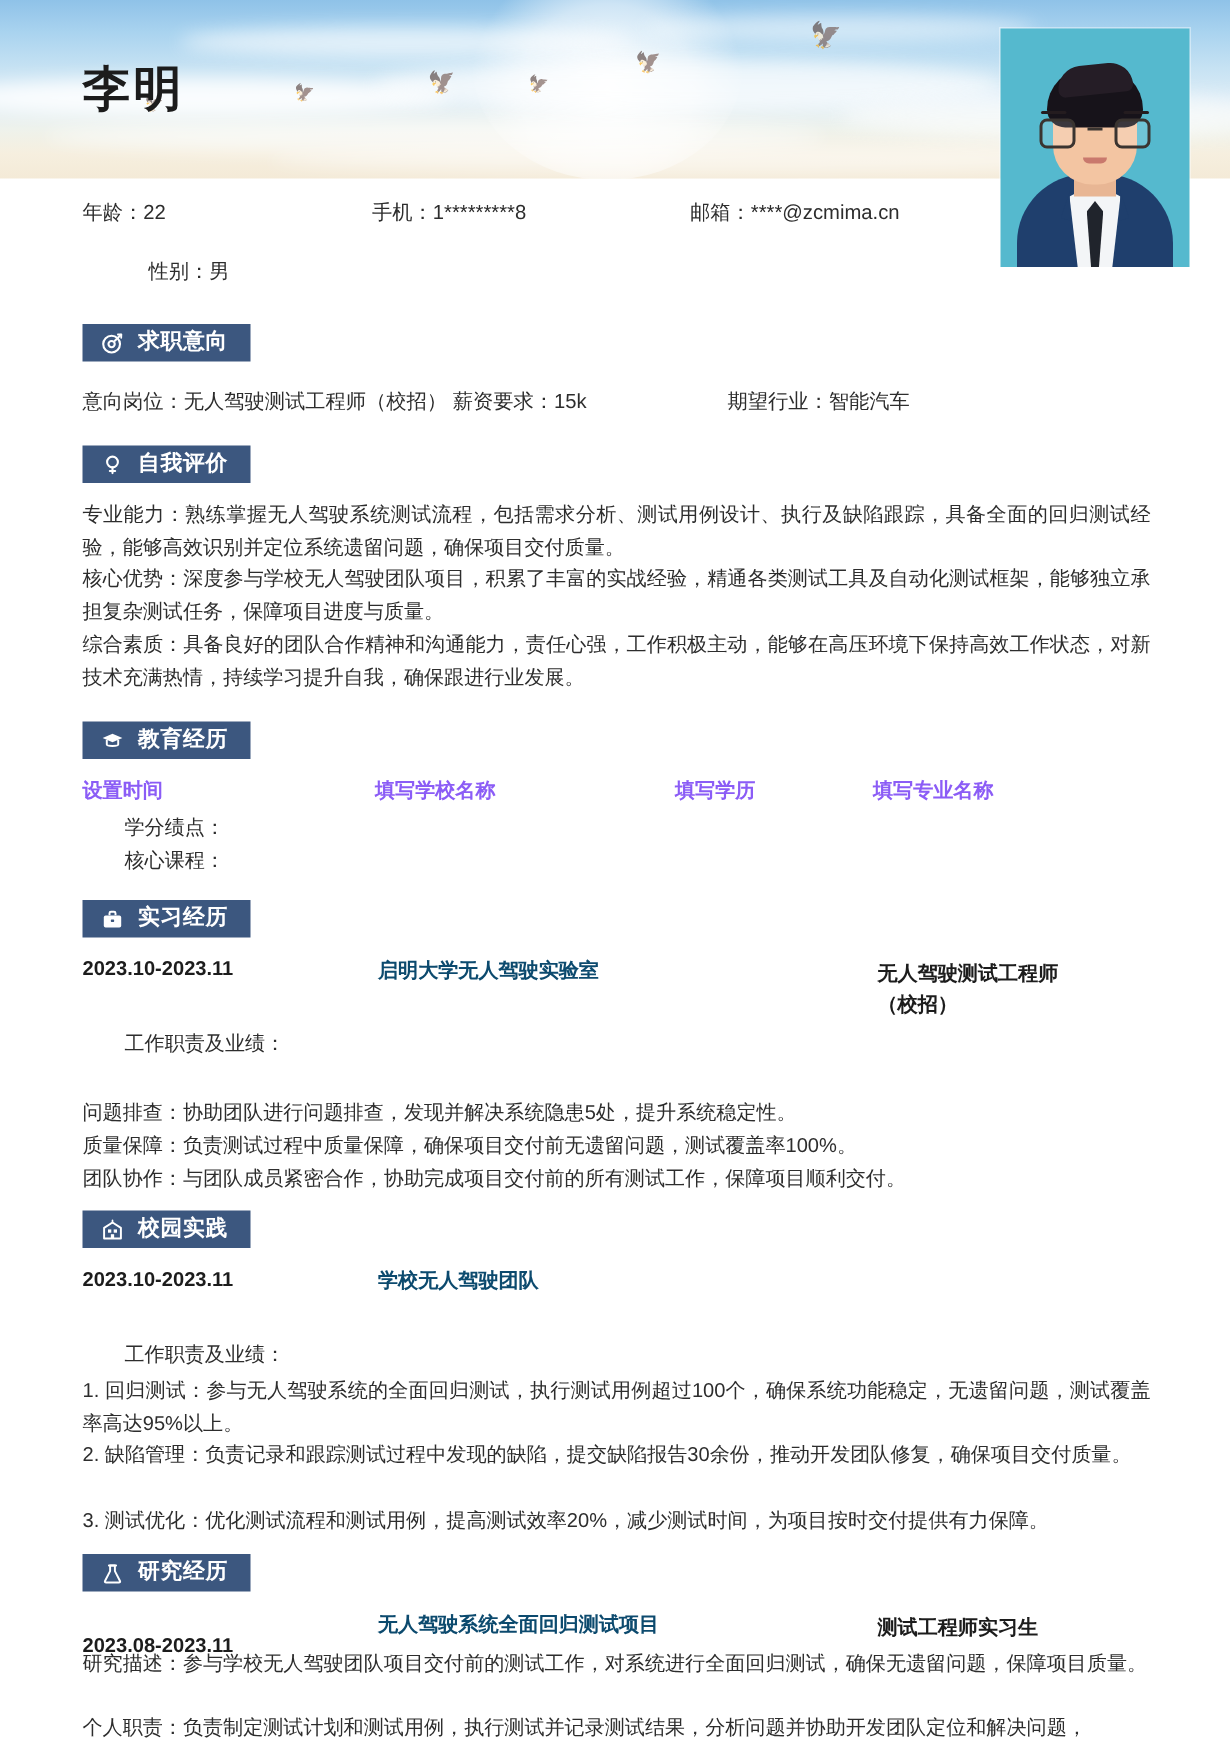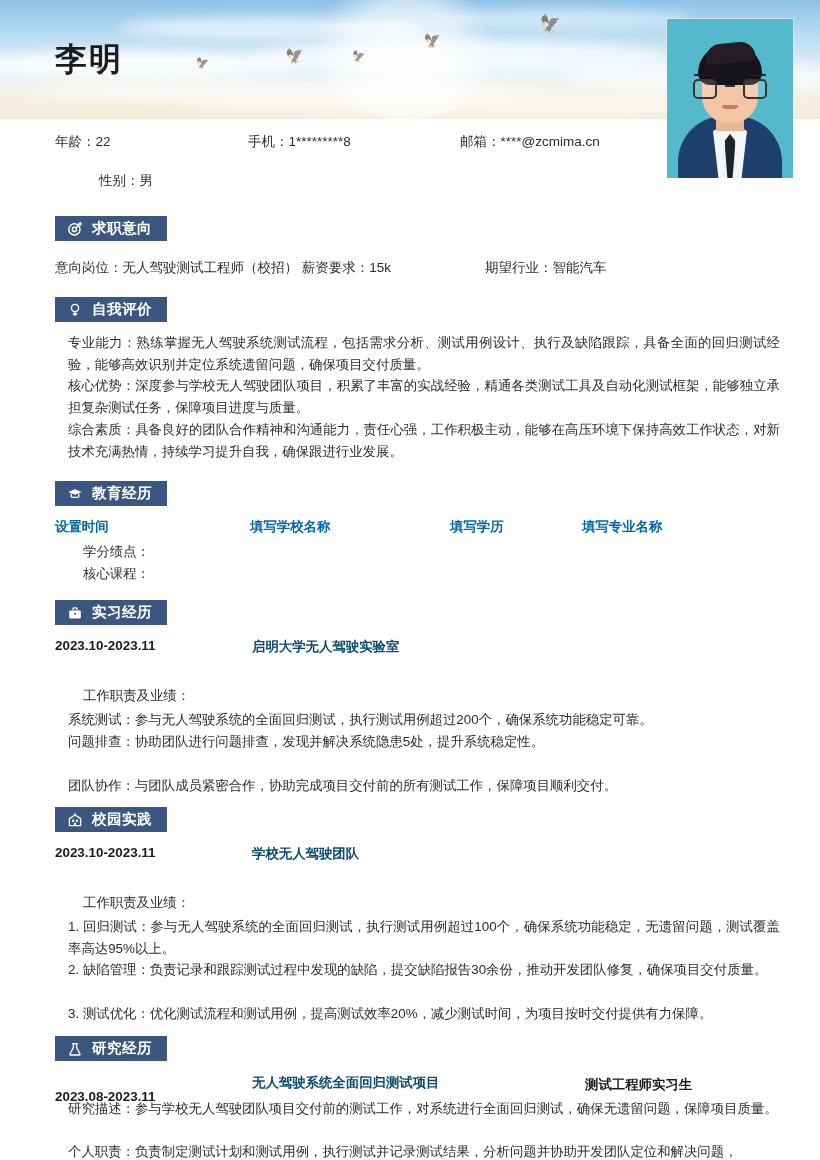--- a/index.html
+++ b/index.html
@@ -75,22 +75,22 @@
   .badge{
     display:inline-flex;align-items:center;gap:9px;
     background:#3c577f;color:#fff;height:25px;padding:0 15px 0 12px;
     font-size:14.5px;font-weight:bold;letter-spacing:.5px;
   }
   .badge svg{display:block;}
   .badge .bt{line-height:1;}
 
   
   .row{position:absolute;font-size:13.5px;color:#2d2d2d;white-space:nowrap;}
-  .para{position:absolute;left:68px;width:712px;font-size:13.4px;line-height:21.6px;color:#2d2d2d;text-align:justify;}
-  .colhead{position:absolute;font-size:13.4px;font-weight:bold;color:#0369a1;white-space:nowrap;}
+  .para{position:absolute;left:55px;width:712px;font-size:13.4px;line-height:21.6px;color:#2d2d2d;text-align:justify;}
+  .colhead{position:absolute;font-size:13.4px;font-weight:bold;color:#8b5cf6;white-space:nowrap;}
   .entry-date{position:absolute;left:55px;font-size:13.4px;font-weight:bold;color:#1c1c1c;white-space:nowrap;}
   .entry-org{position:absolute;left:252px;font-size:13.4px;font-weight:bold;color:#0c4a6e;white-space:nowrap;}
   .entry-role{position:absolute;left:585px;width:140px;font-size:13.4px;font-weight:bold;color:#1c1c1c;line-height:21px;}
   .entry-role.nw{white-space:nowrap;width:auto;}
   .sub{position:absolute;left:55px;font-size:13.4px;color:#2d2d2d;white-space:nowrap;margin-left:28px;}
 </style>
 </head>
 <body>
 
 <div class="page">
@@ -194,23 +194,24 @@
       <svg width="16" height="16" viewBox="0 0 16 16">
         <rect x="2.2" y="5.4" width="11.6" height="8.0" rx="1.2" fill="#fff"></rect>
         <path d="M6.0 5.2 V3.8 C6.0 3.2 6.4 2.8 7.0 2.8 H9.0 C9.6 2.8 10.0 3.2 10.0 3.8 V5.2" fill="none" stroke="#fff" stroke-width="1.3"></path>
         <rect x="6.9" y="8.0" width="2.2" height="1.6" rx=".4" fill="#3c577f"></rect>
       </svg>
       <span class="bt">实习经历</span>
     </div>
   </div>
   <div class="entry-date" style="top:638px;">2023.10-2023.11</div>
   <div class="entry-org" style="top:638px;">启明大学无人驾驶实验室</div>
+  <div class="entry-role" style="top:638px;">无人驾驶测试工程师（校招）</div>
   <div class="sub" style="top:687px;">工作职责及业绩：</div>
-  <div class="para" style="top:709px;">系统测试：参与无人驾驶系统的全面回归测试，执行测试用例超过200个，确保系统功能稳定可靠。</div>
   <div class="para" style="top:731px;">问题排查：协助团队进行问题排查，发现并解决系统隐患5处，提升系统稳定性。</div>
+  <div class="para" style="top:753px;">质量保障：负责测试过程中质量保障，确保项目交付前无遗留问题，测试覆盖率100%。</div>
   <div class="para" style="top:775px;">团队协作：与团队成员紧密合作，协助完成项目交付前的所有测试工作，保障项目顺利交付。</div>
 
   <div class="section" style="top:807px;left:55px;">
     <div class="badge">
       <svg width="16" height="16" viewBox="0 0 16 16">
         <path d="M2.4 13.6 V6.6 L8 3.0 L13.6 6.6 V13.6 Z" fill="none" stroke="#fff" stroke-width="1.3" stroke-linejoin="round"></path>
         <rect x="5.0" y="7.6" width="2.2" height="2.2" fill="#fff"></rect>
         <rect x="8.8" y="7.6" width="2.2" height="2.2" fill="#fff"></rect>
         <rect x="6.9" y="10.8" width="2.2" height="2.8" fill="#fff"></rect>
         <path d="M8 1.6 V3.2" stroke="#fff" stroke-width="1.1" stroke-linecap="round"></path>

